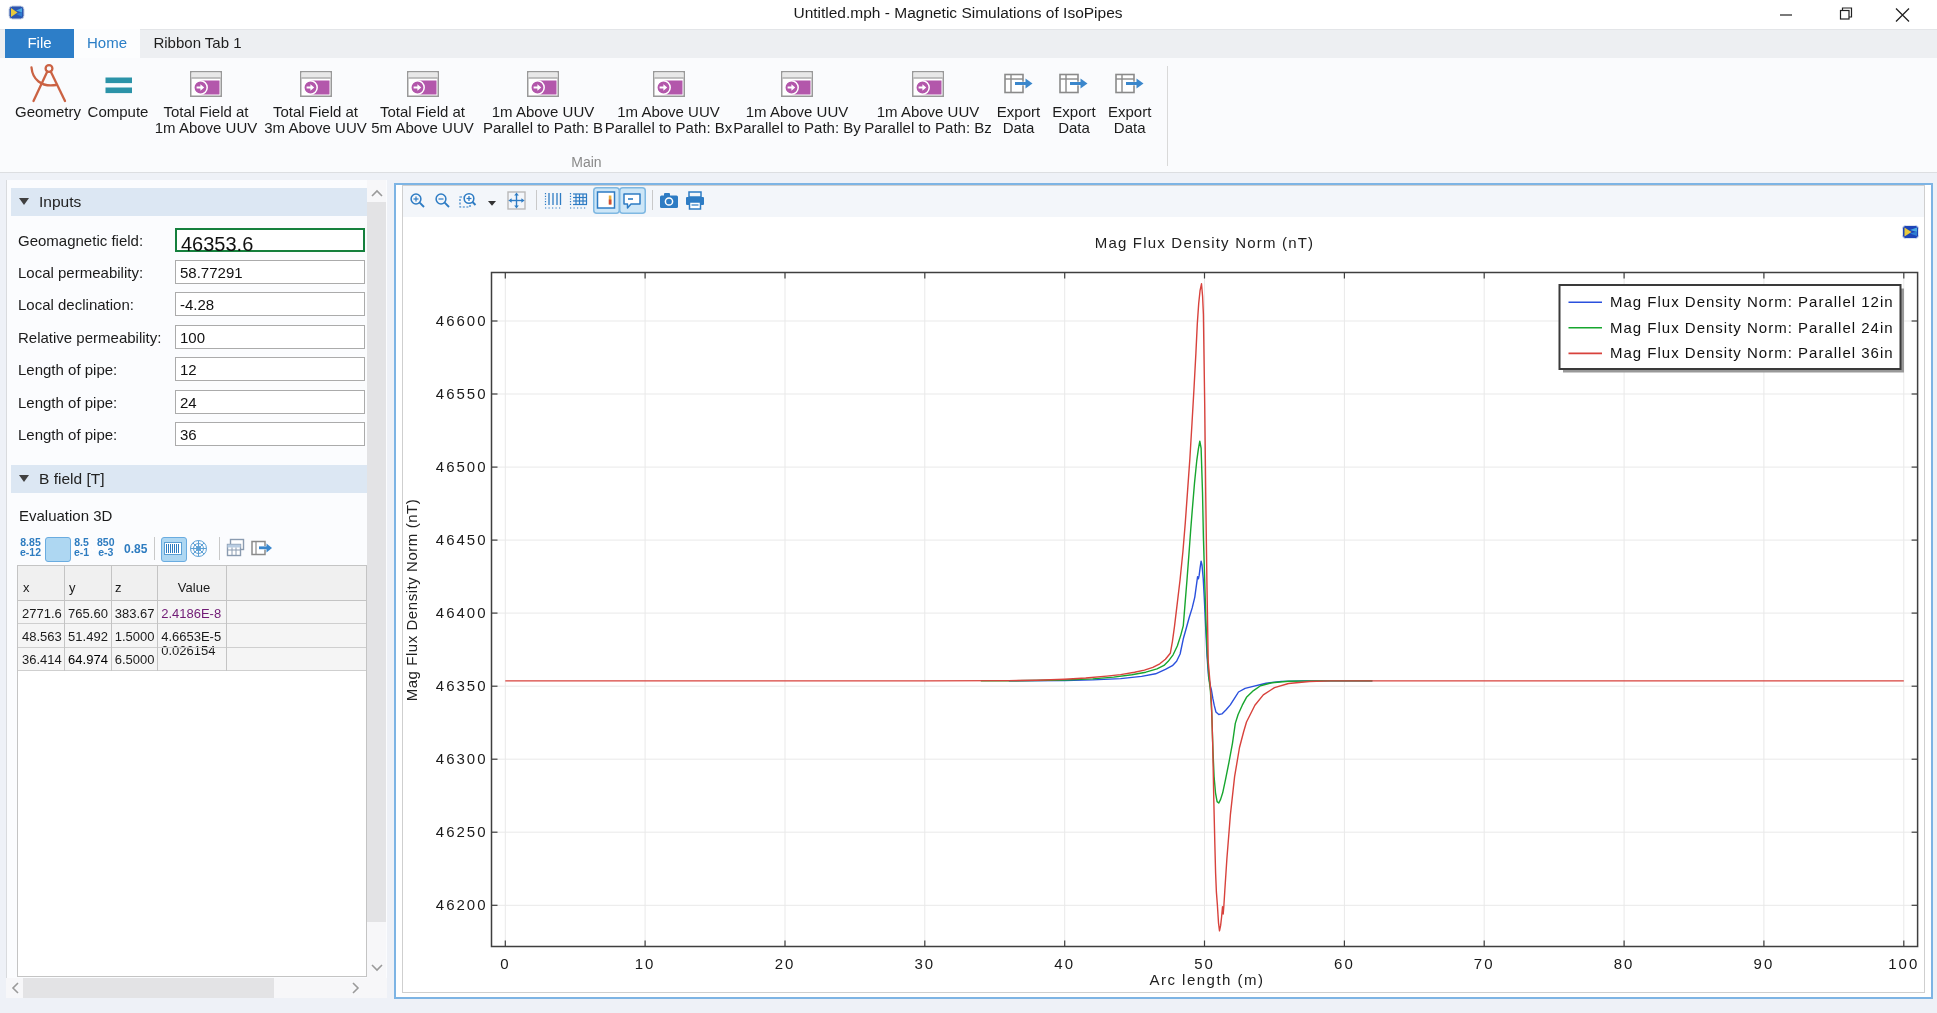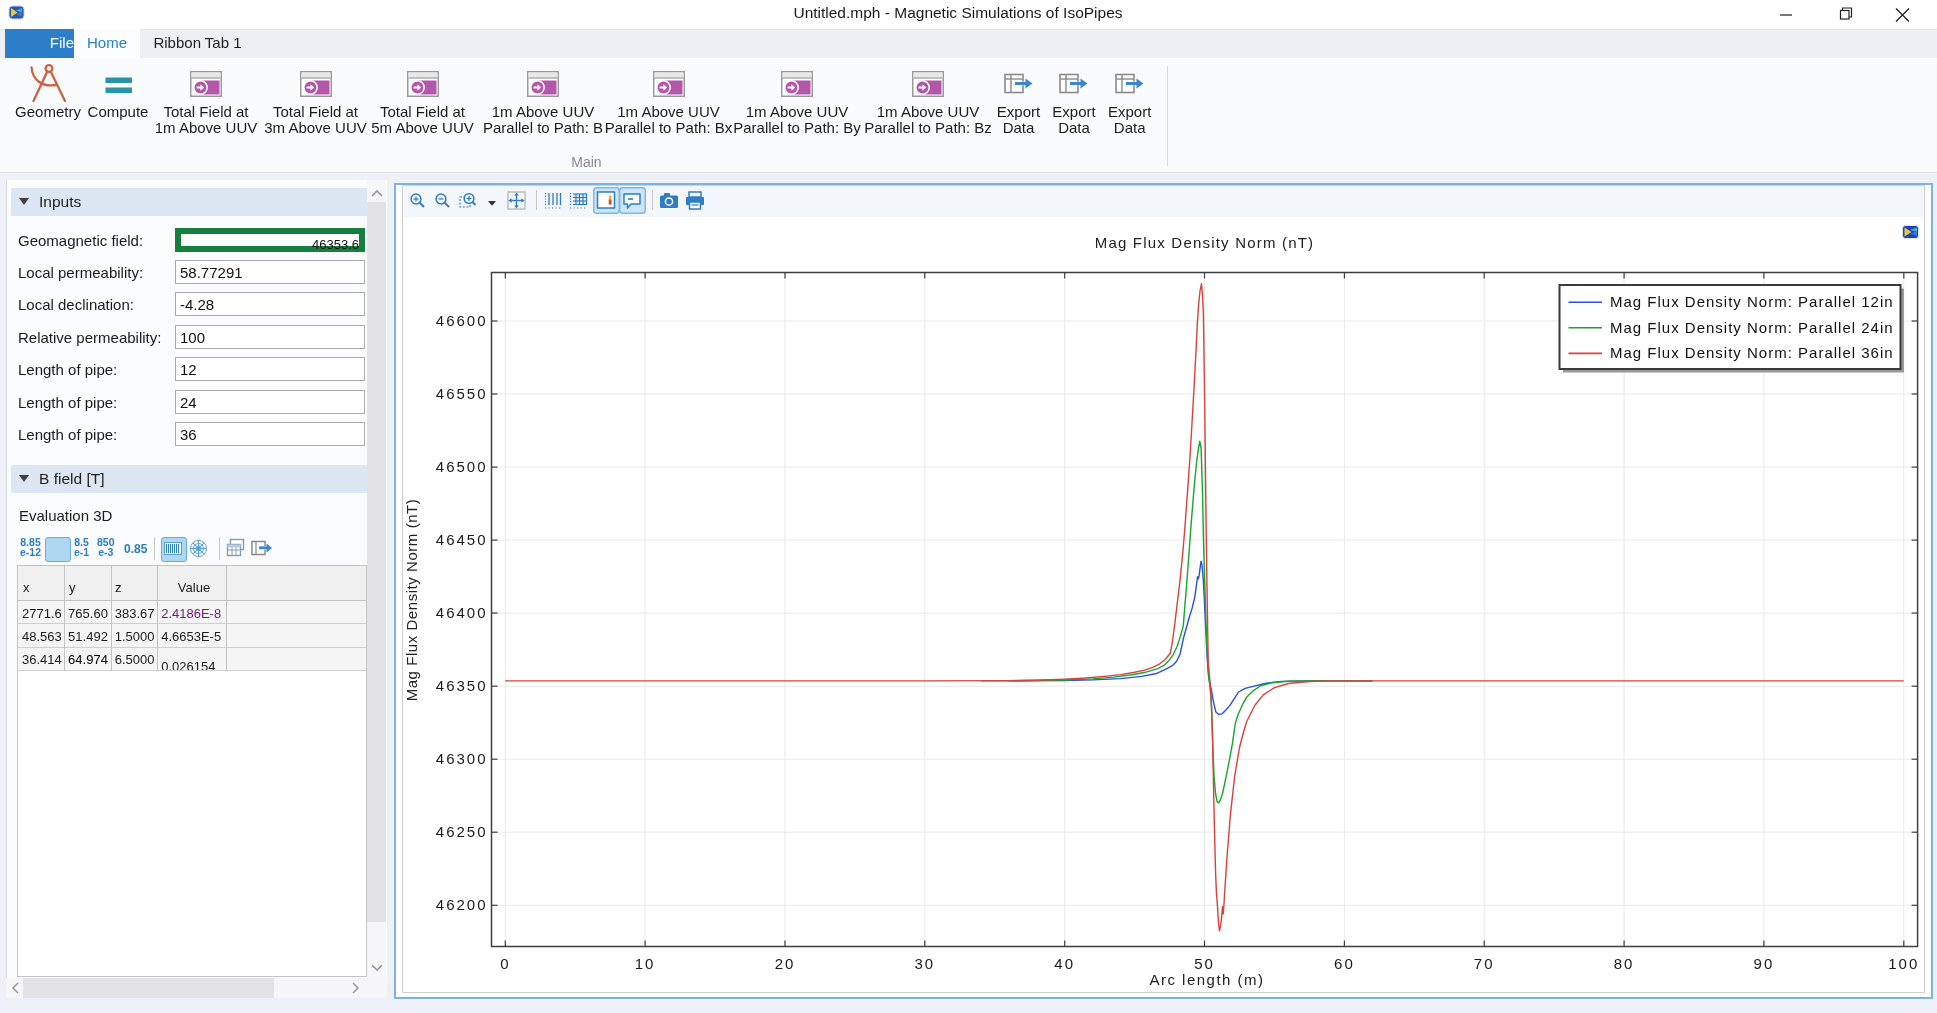--- a/index.html
+++ b/index.html
@@ -18,21 +18,21 @@
 </svg>
 <div style="position:absolute;left:0;top:4px;width:1916px;text-align:center;font-size:15.5px;color:#1a1a1a;">Untitled.mph - Magnetic Simulations of IsoPipes</div>
 <svg style="position:absolute;left:1778px;top:5px" width="150" height="18" viewBox="0 0 150 18">
 <line x1="2" y1="10" x2="14" y2="10" stroke="#222" stroke-width="1.2"></line>
 <rect x="62.5" y="5.5" width="8.5" height="8.5" fill="none" stroke="#222" stroke-width="1.2"></rect>
 <path d="M64.5,5.5 v-2.5 h9 v9 h-2.5" fill="none" stroke="#222" stroke-width="1.2"></path>
 <path d="M118,3.5 l13,13 M131,3.5 l-13,13" stroke="#222" stroke-width="1.3"></path>
 </svg>
 
 <div style="position:absolute;left:0;top:29px;width:1937px;height:28.5px;background:#edeff2;border-top:1px solid #e3e5e8;box-sizing:border-box;"></div>
-<div style="position:absolute;left:5px;top:29px;width:69px;height:28.5px;background:#2d7ec8;color:#fff;font-size:15px;text-align:right;line-height:28px;">File</div>
+<div style="position:absolute;left:5px;top:29px;width:69px;height:28.5px;background:#2d7ec8;color:#fff;font-size:15px;text-align:center;line-height:28px;">File</div>
 <div style="position:absolute;left:74px;top:29px;width:66px;height:28.5px;background:#fcfdfe;color:#2a7ec6;font-size:15px;text-align:center;line-height:28px;">Home</div>
 <div style="position:absolute;left:140px;top:29px;width:115px;height:28.5px;color:#1f1f1f;font-size:15px;text-align:center;line-height:28px;">Ribbon Tab 1</div>
 
 <div style="position:absolute;left:0;top:57.5px;width:1937px;height:115.5px;background:#fafbfd;border-bottom:1px solid #dcdee1;box-sizing:border-box;"></div>
 <svg style="position:absolute;left:28px;top:62px" width="40" height="42" viewBox="0 0 40 42">
 <g fill="none" stroke="#cb6243" stroke-width="2.3" stroke-linecap="round">
 <circle cx="21" cy="6.5" r="3.4"></circle>
 <path d="M19.3,9.5 L5.5,39"></path>
 <path d="M22.7,9.5 L37,39"></path>
 <path d="M3.5,5.5 C4.5,17 13,25.5 28,23"></path>
@@ -137,21 +137,21 @@
 <div style="position:absolute;left:566px;top:154px;width:41px;text-align:center;font-size:14px;color:#8a8a8a;">Main</div>
 <div style="position:absolute;left:1167px;top:66px;width:1px;height:100px;background:#d9d9d9;"></div>
 
 <div style="position:absolute;left:6px;top:180px;width:381px;height:818px;background:#fbfcfe;border-left:1px solid #d9dbde;box-sizing:border-box;"></div>
 <div style="position:absolute;left:11px;top:188px;width:356px;height:28px;background:#dce7f3;"></div>
 <svg style="position:absolute;left:19px;top:197px" width="10" height="8">
     <polygon points="0,1 10,1 5,8" fill="#404040"></polygon>
   </svg>
 <div style="position:absolute;left:39px;top:193px;font-size:15.5px;color:#222;">Inputs</div>
 <div style="position:absolute;left:18px;top:231.6px;font-size:15px;color:#1b1b1b;">Geomagnetic field:</div>
-<div style="position:absolute;left:175px;top:227.6px;width:190px;height:24px;background:#fff;border:6px solid #15803d;font-size:13px;color:#111;padding:3px 0 0 4px;box-sizing:border-box;text-align:right;">46353.6</div>
+<div style="position:absolute;left:175px;top:227.6px;width:190px;height:24px;background:#fff;border:2px solid #15803d;font-size:20px;color:#111;padding:3px 0 0 4px;box-sizing:border-box;">46353.6</div>
 <div style="position:absolute;left:18px;top:264.0px;font-size:15px;color:#1b1b1b;">Local permeability:</div>
 <div style="position:absolute;left:175px;top:260.0px;width:190px;height:24px;background:#fff;border:1px solid #ababab;font-size:15px;color:#111;padding:3px 0 0 4px;box-sizing:border-box;">58.77291</div>
 <div style="position:absolute;left:18px;top:296.4px;font-size:15px;color:#1b1b1b;">Local declination:</div>
 <div style="position:absolute;left:175px;top:292.4px;width:190px;height:24px;background:#fff;border:1px solid #ababab;font-size:15px;color:#111;padding:3px 0 0 4px;box-sizing:border-box;">-4.28</div>
 <div style="position:absolute;left:18px;top:328.8px;font-size:15px;color:#1b1b1b;">Relative permeability:</div>
 <div style="position:absolute;left:175px;top:324.8px;width:190px;height:24px;background:#fff;border:1px solid #ababab;font-size:15px;color:#111;padding:3px 0 0 4px;box-sizing:border-box;">100</div>
 <div style="position:absolute;left:18px;top:361.2px;font-size:15px;color:#1b1b1b;">Length of pipe:</div>
 <div style="position:absolute;left:175px;top:357.2px;width:190px;height:24px;background:#fff;border:1px solid #ababab;font-size:15px;color:#111;padding:3px 0 0 4px;box-sizing:border-box;">12</div>
 <div style="position:absolute;left:18px;top:393.6px;font-size:15px;color:#1b1b1b;">Length of pipe:</div>
 <div style="position:absolute;left:175px;top:389.6px;width:190px;height:24px;background:#fff;border:1px solid #ababab;font-size:15px;color:#111;padding:3px 0 0 4px;box-sizing:border-box;">24</div>
@@ -225,21 +225,21 @@
     <div style="position:absolute;left:143.2px;top:39.5px;font-size:13px;color:#701a75;">2.4186E-8</div>
     <div style="position:absolute;left:0;top:58.3px;width:348px;height:23.3px;background:#f5f5f5;"></div>
     <div style="position:absolute;left:4.0px;top:62.8px;font-size:13px;color:#1b1b1b;">48.563</div>
     <div style="position:absolute;left:50.099999999999994px;top:62.8px;font-size:13px;color:#1b1b1b;">51.492</div>
     <div style="position:absolute;left:96.7px;top:62.8px;font-size:13px;color:#1b1b1b;">1.5000</div>
     <div style="position:absolute;left:143.2px;top:62.8px;font-size:13px;color:#1b1b1b;">4.6653E-5</div>
     <div style="position:absolute;left:0;top:81.6px;width:348px;height:23.3px;background:#f5f5f5;"></div>
     <div style="position:absolute;left:4.0px;top:86.1px;font-size:13px;color:#1b1b1b;">36.414</div>
     <div style="position:absolute;left:50.099999999999994px;top:86.1px;font-size:13px;color:#000000;">64.974</div>
     <div style="position:absolute;left:96.7px;top:86.1px;font-size:13px;color:#1b1b1b;">6.5000</div>
-    <div style="position:absolute;left:143.2px;top:93px;font-size:13px;color:#1b1b1b;">0.026154</div>
+    <div style="position:absolute;left:143.2px;top:77px;font-size:13px;color:#1b1b1b;">0.026154</div>
     <div style="position:absolute;left:0;top:57.3px;width:348px;height:1px;background:#cfcfcf;"></div>
     <div style="position:absolute;left:0;top:80.6px;width:348px;height:1px;background:#cfcfcf;"></div>
     <div style="position:absolute;left:0;top:103.9px;width:348px;height:1px;background:#cfcfcf;"></div>
     <div style="position:absolute;left:46.099999999999994px;top:0;width:1px;height:105px;background:#c4c4c4;"></div>
     <div style="position:absolute;left:92.7px;top:0;width:1px;height:105px;background:#c4c4c4;"></div>
     <div style="position:absolute;left:139.2px;top:0;width:1px;height:105px;background:#c4c4c4;"></div>
     <div style="position:absolute;left:208.2px;top:0;width:1px;height:105px;background:#c4c4c4;"></div>
   </div>
 
 <div style="position:absolute;left:366.8px;top:180px;width:19.7px;height:797.5px;background:#f7f7f9;"></div>

